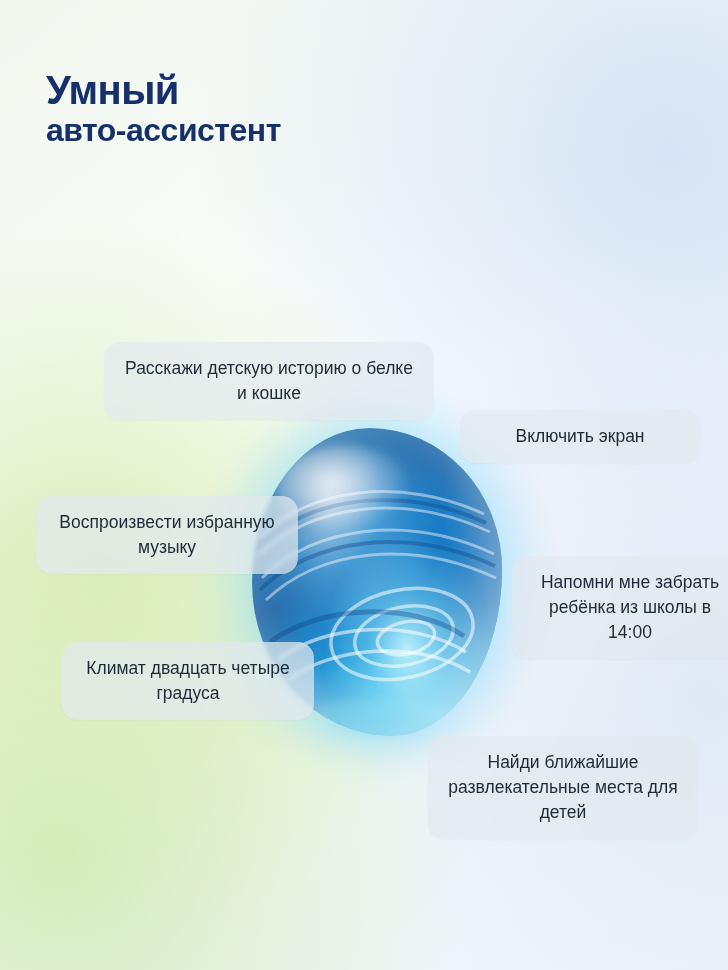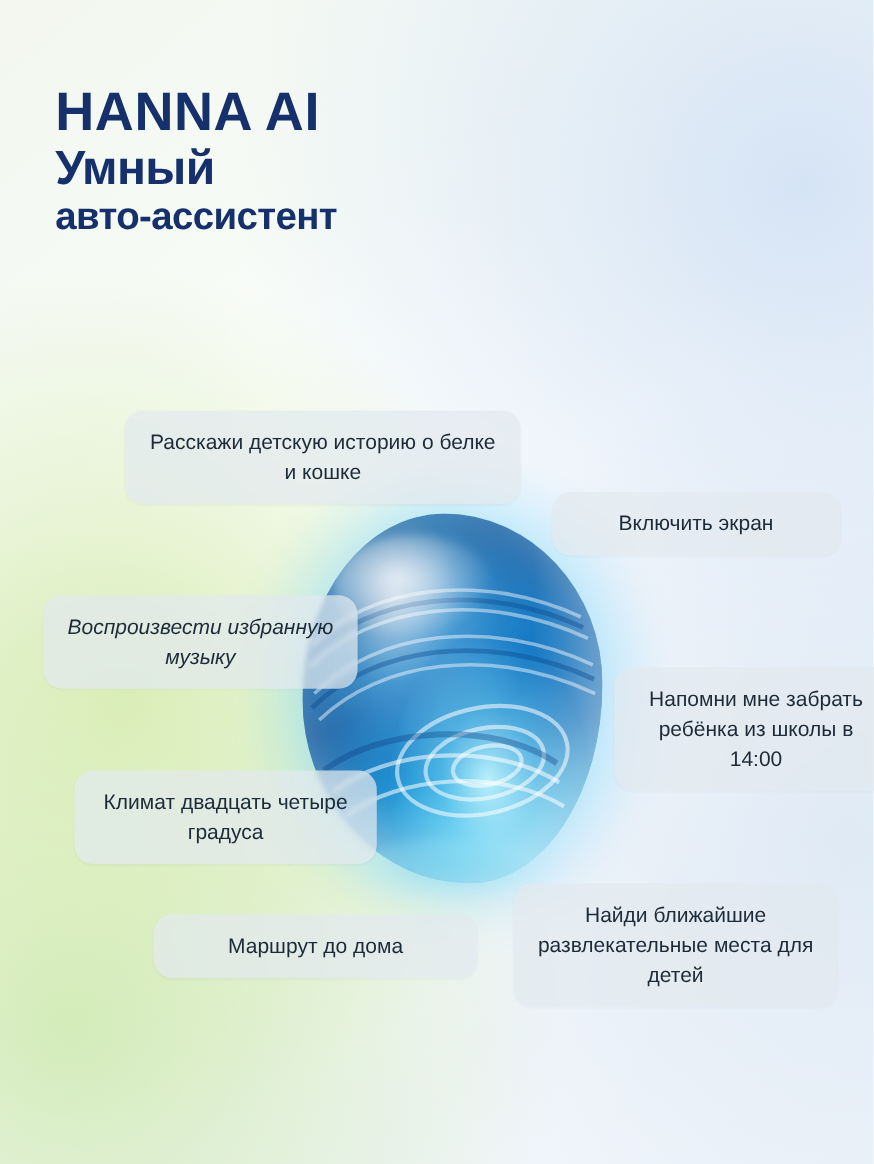--- a/index.html
+++ b/index.html
@@ -112,33 +112,32 @@
     border-radius: 16px;
     padding: 14px 20px;
     font-size: 17.5px;
     line-height: 1.42;
     backdrop-filter: blur(2px);
     box-shadow: 0 1px 2px rgba(40, 70, 100, 0.04);
     text-align: center;
   }
   .b1 { left: 104px; top: 342px; width: 290px; }
   .b2 { left: 460px; top: 410px; width: 200px; }
-  .b3 { left: 36px;  top: 496px; width: 222px; font-style: italic; }
+  .b3 { left: 36px;  top: 496px; width: 222px; }
   .b4 { left: 512px; top: 556px; width: 196px; }
   .b5 { left: 62px;  top: 642px; width: 212px; }
   .b6 { left: 128px; top: 762px; width: 230px; }
   .b7 { left: 428px; top: 736px; width: 230px; }
 </style>
 </head>
 <body>
 
 <div class="poster">
 
   <div class="heading">
-    <span class="line1">HANNA AI</span>
     <span class="line2">Умный</span>
     <span class="line3">авто-ассистент</span>
   </div>
 
   <div class="orb-wrap">
     <div class="orb-glow"></div>
     <div class="orb">
       <svg viewBox="0 0 250 308" preserveAspectRatio="none" aria-hidden="true">
         <g fill="none" stroke="rgba(255,255,255,0.45)" stroke-width="3">
           <path d="M8,110 C55,60 150,48 232,86"></path>
@@ -164,16 +163,15 @@
       <div class="orb-sheen"></div>
     </div>
     <div class="orb-base"></div>
   </div>
 
   <div class="bubble b1">Расскажи детскую историю о белке и кошке</div>
   <div class="bubble b2">Включить экран</div>
   <div class="bubble b3">Воспроизвести избранную музыку</div>
   <div class="bubble b4">Напомни мне забрать ребёнка из школы в 14:00</div>
   <div class="bubble b5">Климат двадцать четыре градуса</div>
-  <div class="bubble b6">Маршрут до дома</div>
   <div class="bubble b7">Найди ближайшие развлекательные места для детей</div>
 
 </div>
 
 </body></html>

